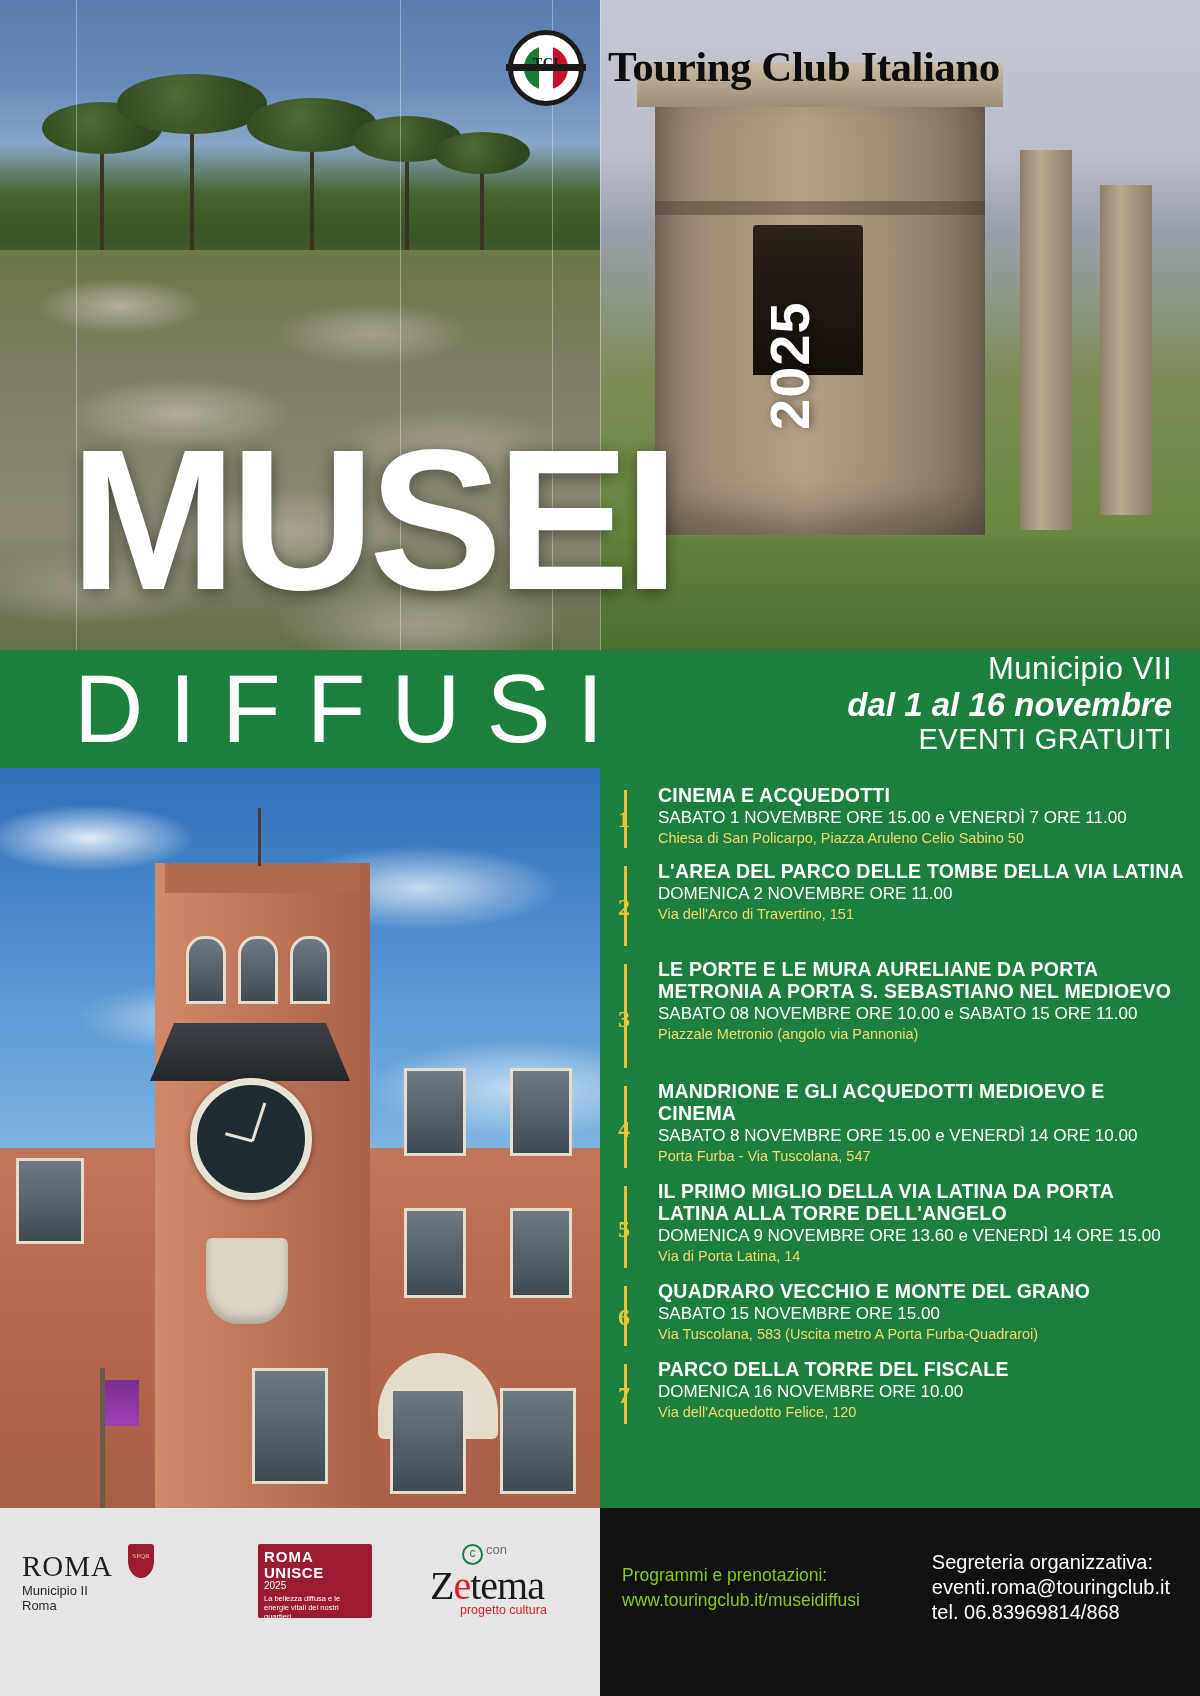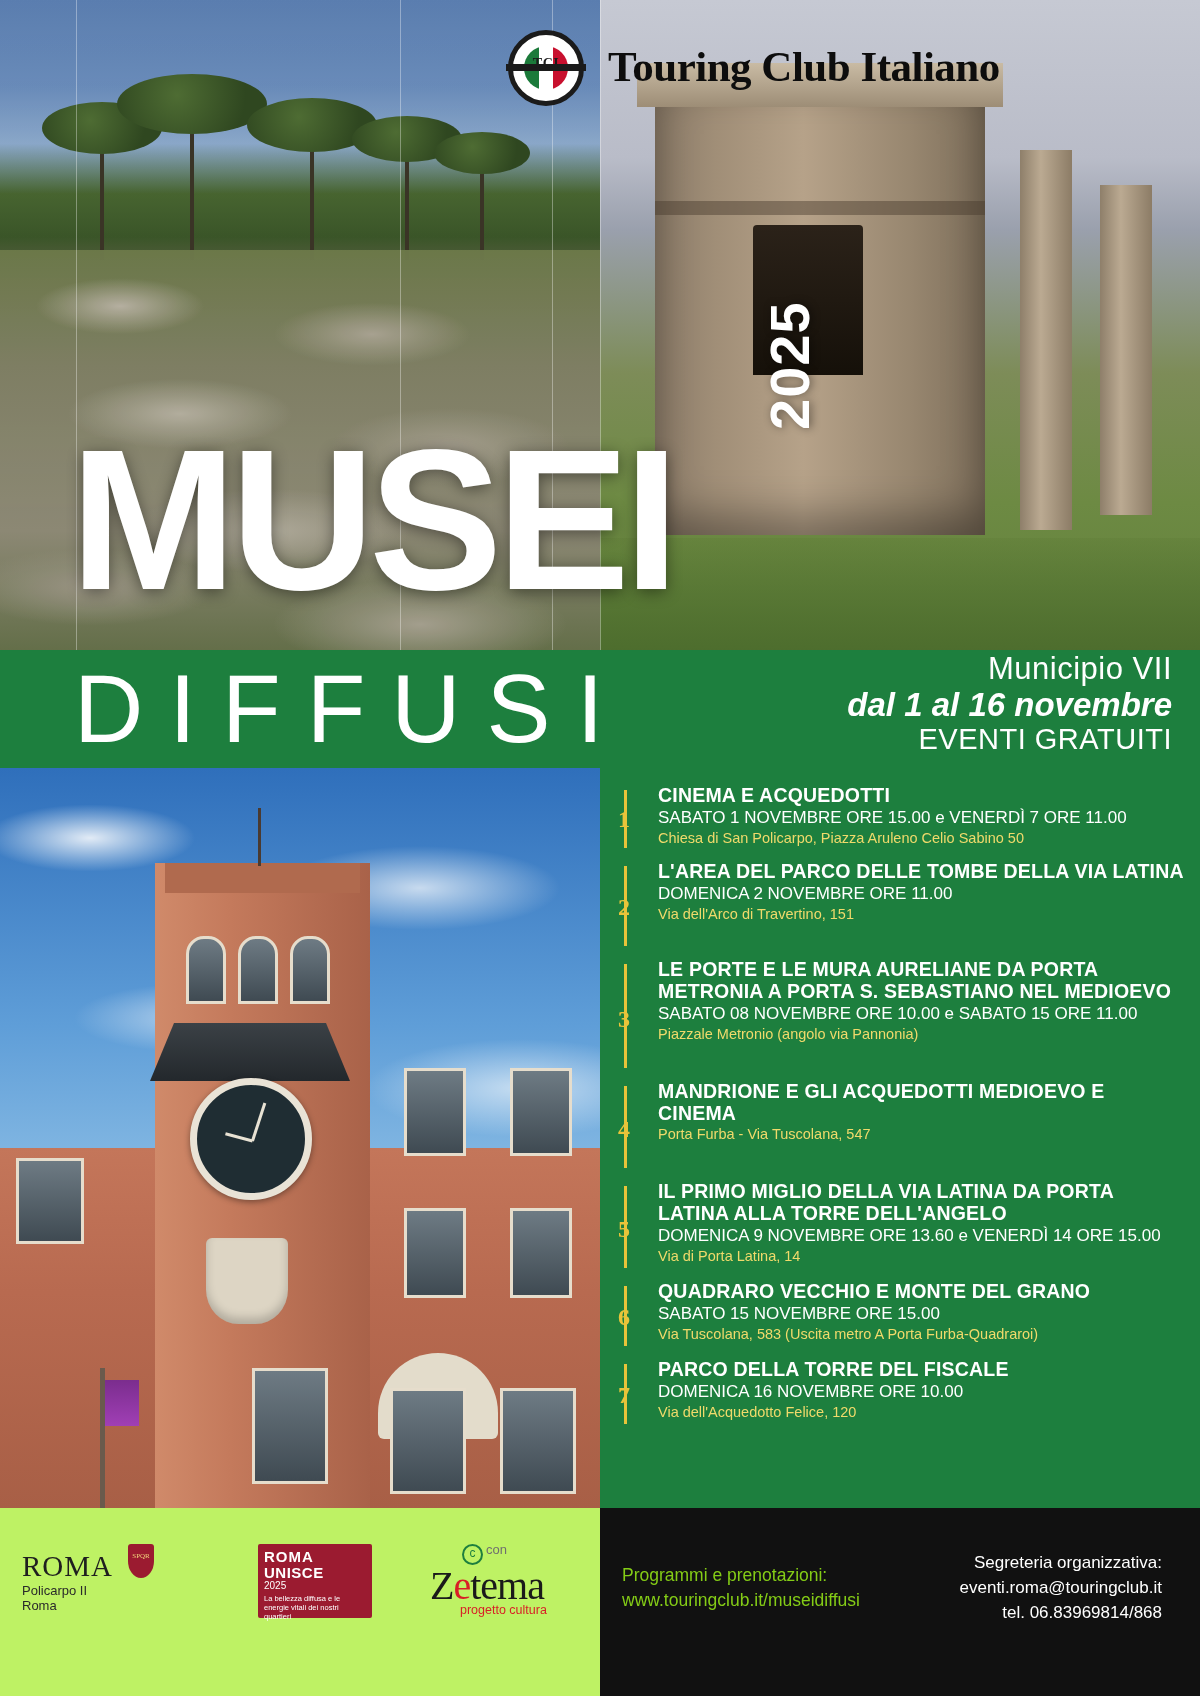--- a/index.html
+++ b/index.html
@@ -414,21 +414,21 @@
   .footer {
     position: absolute;
     left: 0; top: 1508px;
     width: 1200px; height: 188px;
     background: #ffffff;
   }
   .footer-left {
     position: absolute;
     left: 0; top: 0;
     width: 600px; height: 188px;
-    background: #bef264;
+    background: #e5e5e5;
   }
   .footer-right {
     position: absolute;
     left: 600px; top: 0;
     width: 600px; height: 188px;
     background: #111111;
     color: #ffffff;
   }
   .roma-logo {
     position: absolute;
@@ -514,23 +514,23 @@
   }
   .foot-prog {
     position: absolute;
     left: 22px; top: 55px;
     font-size: 17.5px;
     line-height: 25px;
     color: #84cc16;
   }
   .foot-segr {
     position: absolute;
-    right: 38px; top: 42px;
-    text-align: right;
-    font-size: 17px;
+    right: 30px; top: 42px;
+    text-align: left;
+    font-size: 20px;
     line-height: 25px;
     color: #ffffff;
   }
 </style>
 </head>
 <body>
 
 <div class="poster">
 
   <div class="hero">
@@ -638,20 +638,21 @@
       <div class="num" style="top:48px;">3</div>
       <div class="etitle">LE PORTE E LE MURA AURELIANE DA PORTA METRONIA A PORTA S. SEBASTIANO NEL MEDIOEVO</div>
       <div class="edate">SABATO 08 NOVEMBRE ORE 10.00 e SABATO 15  ORE 11.00</div>
       <div class="eplace">Piazzale Metronio (angolo via Pannonia)</div>
     </div>
 
     <div class="event" style="height:94px;">
       <div class="tick" style="top:6px; height:82px;"></div>
       <div class="num" style="top:36px;">4</div>
       <div class="etitle">MANDRIONE E GLI ACQUEDOTTI MEDIOEVO E CINEMA</div>
+      <div class="edate">SABATO 8 NOVEMBRE ORE 15.00 e VENERDÌ 14 ORE 10.00</div>
       <div class="eplace">Porta Furba - Via Tuscolana, 547</div>
     </div>
 
     <div class="event" style="height:94px;">
       <div class="tick" style="top:6px; height:82px;"></div>
       <div class="num" style="top:36px;">5</div>
       <div class="etitle">IL PRIMO MIGLIO DELLA VIA LATINA DA PORTA LATINA ALLA TORRE DELL'ANGELO</div>
       <div class="edate">DOMENICA 9 NOVEMBRE ORE 13.60 e VENERDÌ 14 ORE 15.00</div>
       <div class="eplace">Via di Porta Latina, 14</div>
     </div>
@@ -670,21 +671,21 @@
       <div class="etitle">PARCO DELLA TORRE DEL FISCALE</div>
       <div class="edate">DOMENICA 16 NOVEMBRE ORE 10.00</div>
       <div class="eplace">Via dell'Acquedotto Felice, 120</div>
     </div>
   </div>
 
   <div class="footer">
     <div class="footer-left">
       <div class="roma-logo">
         <div class="rm">ROMA</div>
-        <div class="sub">Policarpo II</div>
+        <div class="sub">Municipio II</div>
         <div class="sub">Roma</div>
       </div>
       <div class="roma-shield"></div>
 
       <div class="unisce">
         <div class="l1">ROMA</div>
         <div class="l2">UNISCE</div>
         <div class="l3">2025</div>
         <div class="l4">La bellezza diffusa e le energie vitali dei nostri quartieri</div>
       </div>

